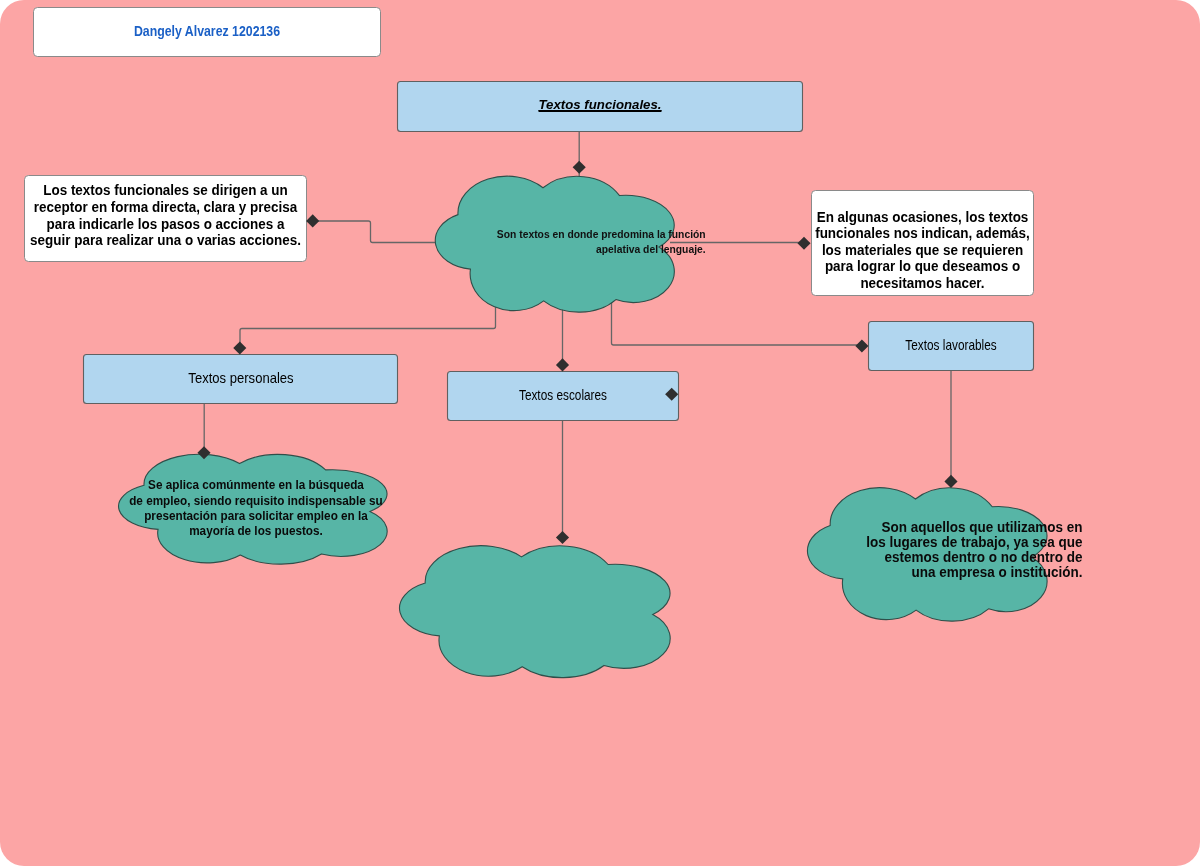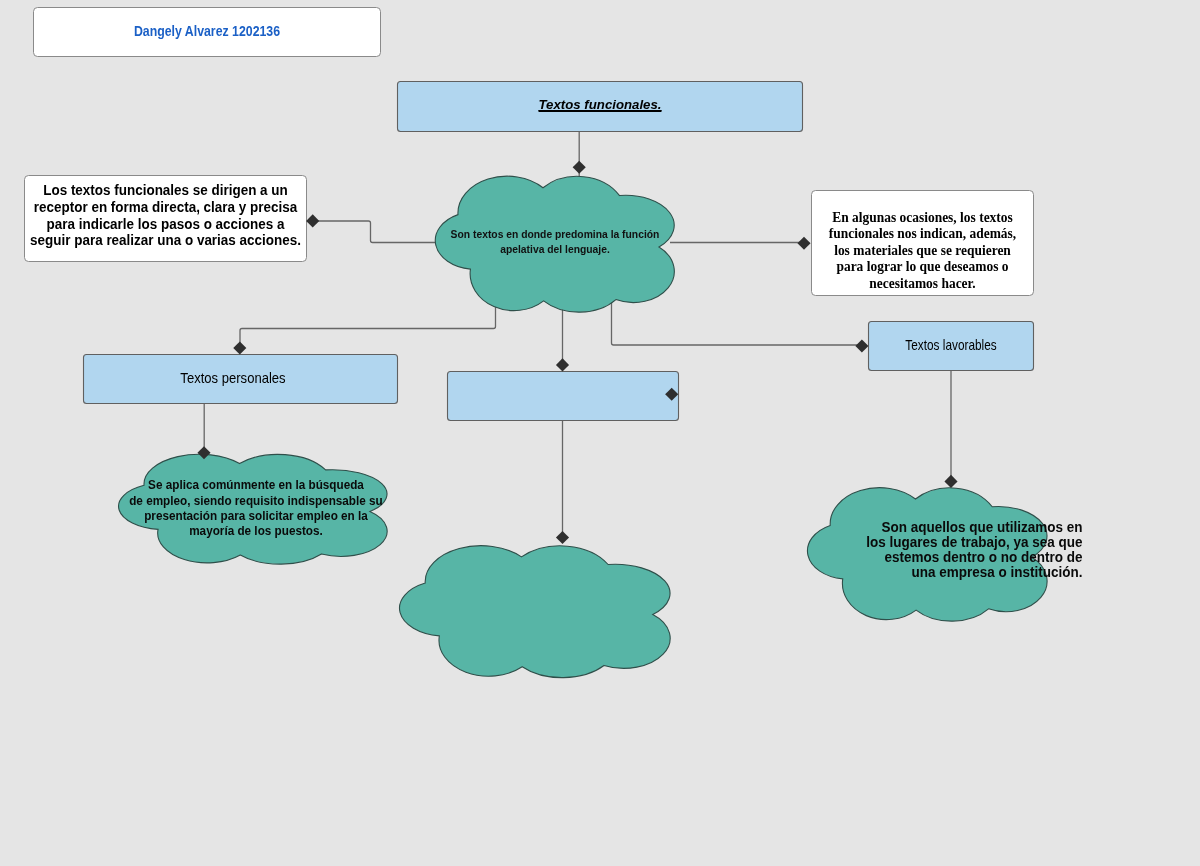--- a/index.html
+++ b/index.html
@@ -1,18 +1,18 @@
 <!DOCTYPE html>
 <html><head>
 <meta charset="utf-8">
 <style>
   html,body{margin:0;padding:0;background:#ffffff;}
   body{width:1200px;height:866px;overflow:hidden;
        font-family:"Liberation Sans",sans-serif;}
-  #canvas{position:relative;width:1200px;height:866px;background:#e5e5e5;overflow:hidden;}
+  #canvas{position:relative;width:1200px;height:866px;background:#fca5a5;overflow:hidden;border-radius:24px;}
   svg.layer{position:absolute;left:0;top:0;width:1200px;height:866px;overflow:visible;}
   #connectors{z-index:1;}
   #shapes{z-index:2;}
 
   .label{position:absolute;z-index:3;box-sizing:border-box;
          display:flex;align-items:center;justify-content:center;
          text-align:center;pointer-events:none;}
   .label .tx{display:block;width:100%;
              transform-origin:center center;white-space:pre;}
 
@@ -94,35 +94,38 @@
     <span class="tx t-root">Textos funcionales.</span>
   </div>
 
   <div class="label" style="left:-36px;top:172px;width:403px;height:87px;">
     <span class="tx t-note">Los textos funcionales se dirigen a un
 receptor en forma directa, clara y precisa
 para indicarle los pasos o acciones a
 seguir para realizar una o varias acciones.</span>
   </div>
 
-  <div class="label" style="left:751px;top:190px;width:343px;height:120px;font-family:Liberation Serif, serif;">
+  <div class="label" style="left:751px;top:190px;width:343px;height:120px;">
     <span class="tx t-note">En algunas ocasiones, los textos
 funcionales nos indican, además,
 los materiales que se requieren
 para lograr lo que deseamos o
 necesitamos hacer.</span>
   </div>
 
-  <div class="label" style="left:384px;top:206px;width:342px;height:72px;">
+  <div class="label" style="left:384px;top:206px;width:342px;height:72px;text-align:right;">
     <span class="tx t-cloudmain">Son textos en donde predomina la función
 apelativa del lenguaje.</span>
   </div>
 
-  <div class="label" style="left:16px;top:353px;width:434px;height:50px;align-items:center;">
+  <div class="label" style="left:24px;top:353px;width:434px;height:50px;align-items:center;">
     <span class="tx t-boxlbl">Textos personales</span>
+  </div>
+  <div class="label" style="left:387px;top:370px;width:352px;height:50px;">
+    <span class="tx t-boxlbl-s">Textos escolares</span>
   </div>
   <div class="label" style="left:808px;top:320px;width:286px;height:50px;">
     <span class="tx t-boxlbl-s">Textos lavorables</span>
   </div>
 
   <div class="label" style="left:65px;top:474px;width:382px;height:68px;">
     <span class="tx t-cloud-s">Se aplica comúnmente en la búsqueda
 de empleo, siendo requisito indispensable su
 presentación para solicitar empleo en la
 mayoría de los puestos.</span>

